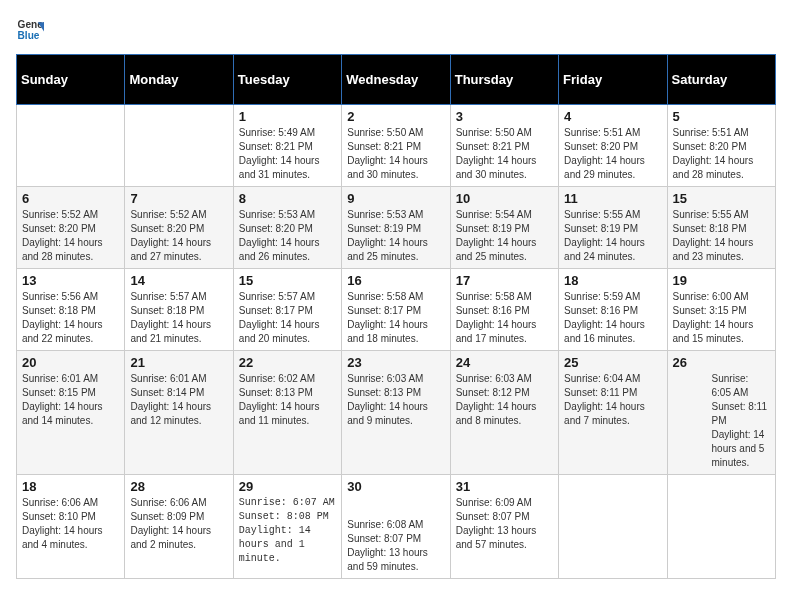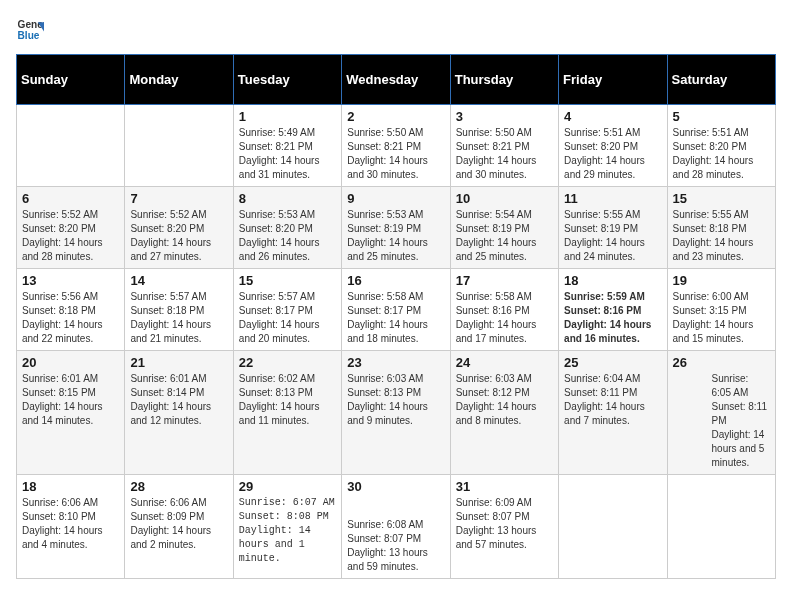--- a/index.html
+++ b/index.html
@@ -214,21 +214,21 @@
 Daylight: 14 hours and 18 minutes.</div>
         </td>
         <td>
           <span class="day-number">17</span>
           <div class="day-info" style="white-space: pre-line;">Sunrise: 5:58 AM
 Sunset: 8:16 PM
 Daylight: 14 hours and 17 minutes.</div>
         </td>
         <td>
           <span class="day-number">18</span>
-          <div class="day-info" style="white-space: pre-line; font-weight: bold;">Sunrise: 5:59 AM
+          <div class="day-info" style="white-space: pre-line;">Sunrise: 5:59 AM
 Sunset: 8:16 PM
 Daylight: 14 hours and 16 minutes.</div>
         </td>
         <td>
           <span class="day-number">19</span>
           <div class="day-info" style="white-space: pre-line;">Sunrise: 6:00 AM
 Sunset: 3:15 PM
 Daylight: 14 hours and 15 minutes.</div>
         </td>
       </tr>

